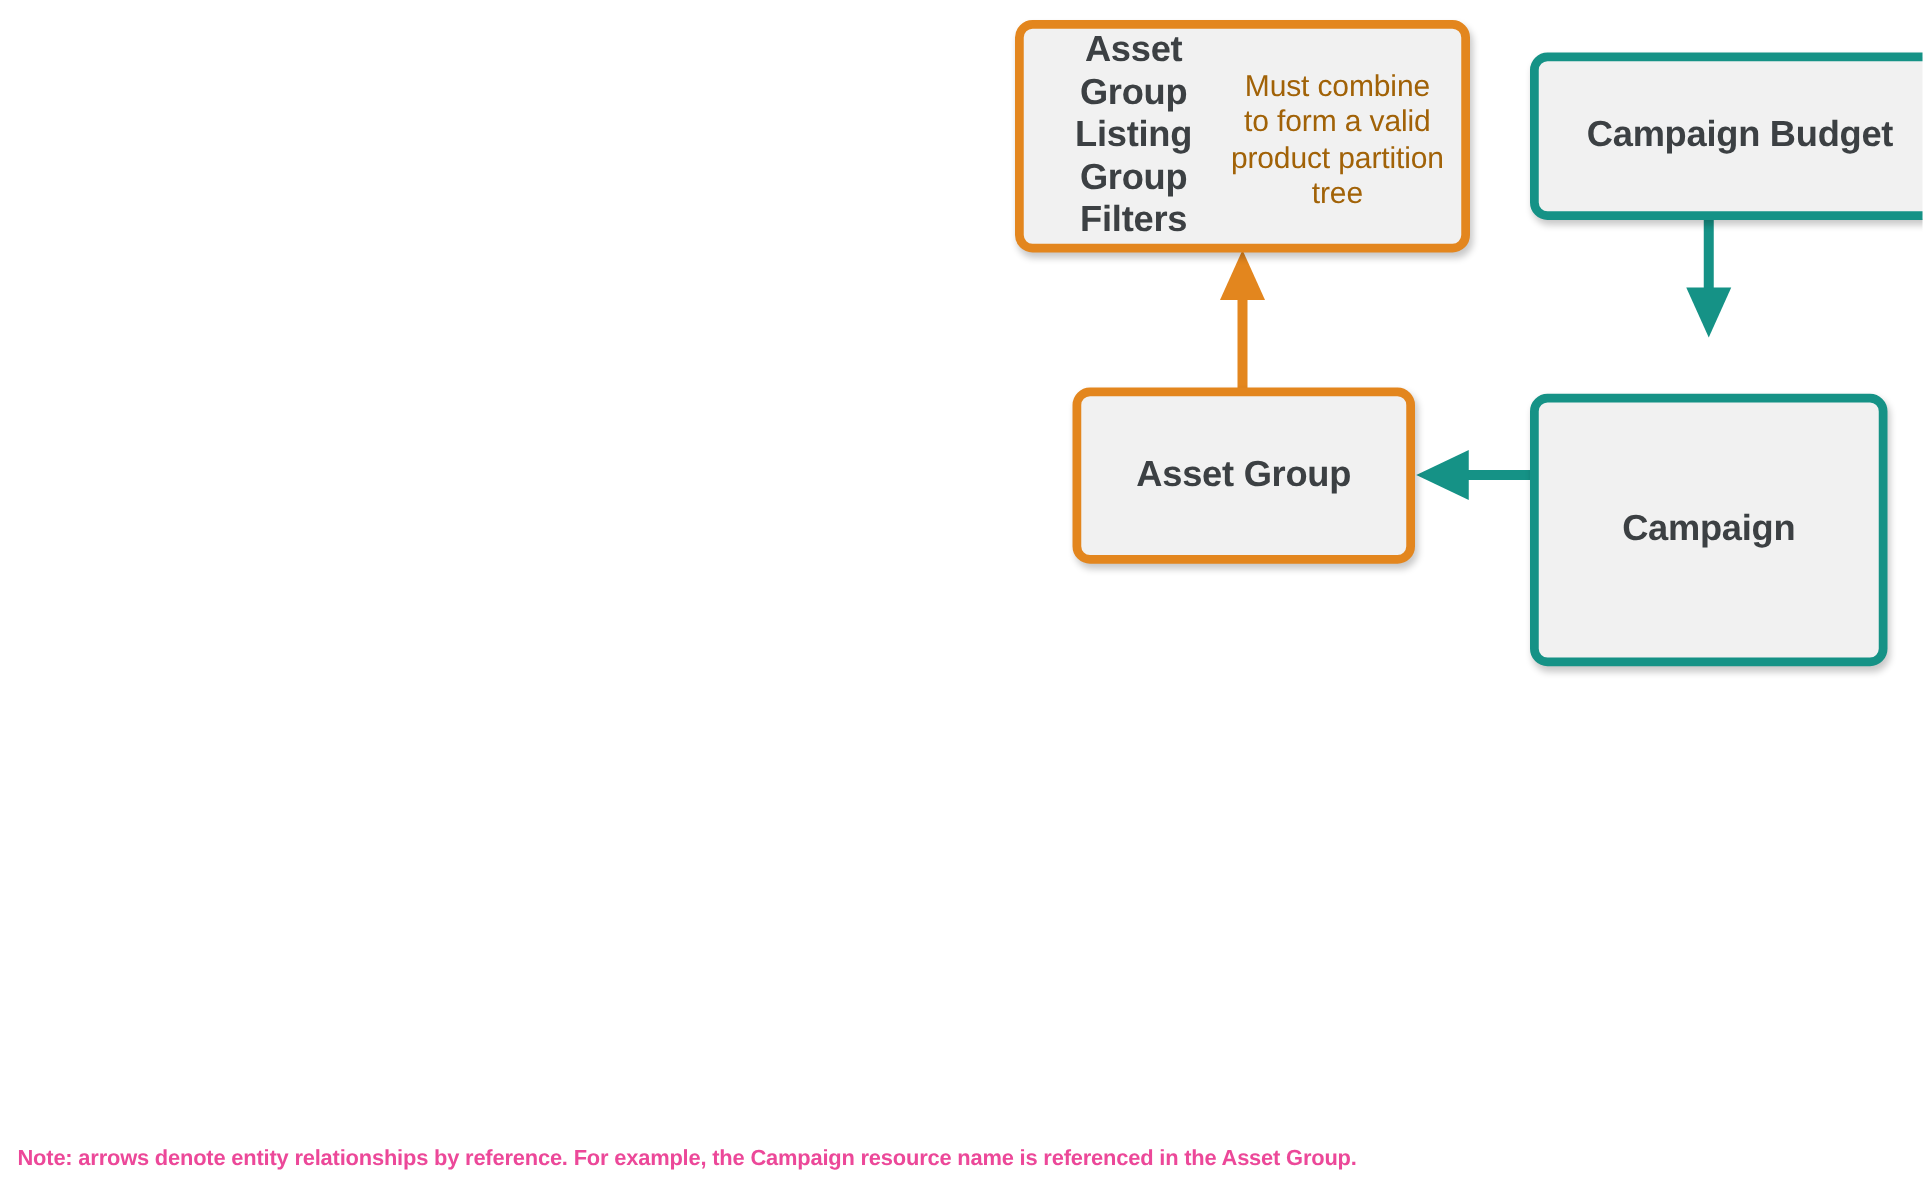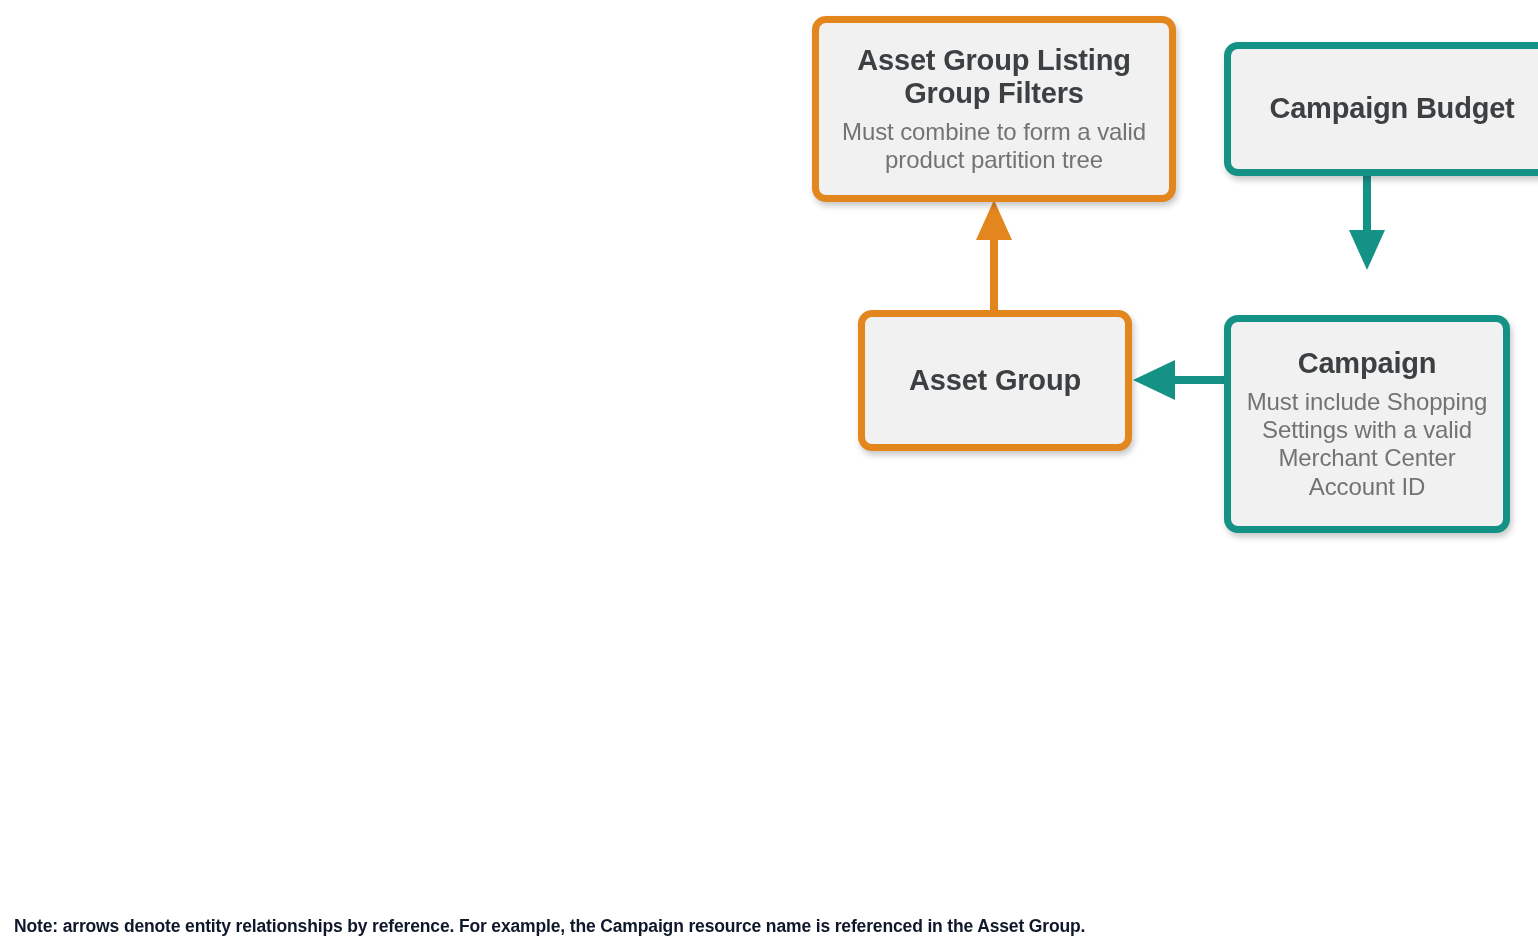--- a/index.html
+++ b/index.html
@@ -38,37 +38,37 @@
   
   .node {
     position: absolute;
     box-sizing: border-box;
     background: #F1F1F1;
     border-style: solid;
     border-width: 7px;
     border-radius: 14px;
     box-shadow: 2px 4px 6px rgba(0,0,0,0.22);
     display: flex;
-    flex-direction: column;
+    flex-direction: row;
     align-items: center;
     justify-content: center;
     text-align: center;
     padding: 6px 12px;
   }
   .node .node-title {
     font-size: 29px;
     font-weight: bold;
     color: #3C4043;
     line-height: 1.17;
     letter-spacing: -0.2px;
   }
   .node .node-desc {
     font-size: 24px;
     font-weight: normal;
-    color: #737373;
+    color: #a16207;
     line-height: 1.17;
     margin-top: 7px;
     letter-spacing: -0.1px;
   }
 
   .node.orange { border-color: #E3861E; }
   .node.teal   { border-color: #159286; }
 
   
   #node-asset-group-listing-group-filters {
@@ -84,21 +84,21 @@
     left: 1224px; top: 270px; width: 286px;  height: 218px; margin-top: 45px;
   }
 
   
   #footer-note {
     position: absolute;
     left: 14px;
     top: 916px;
     font-size: 17.5px;
     font-weight: bold;
-    color: #0f172a;
+    color: #ec4899;
     letter-spacing: -0.15px;
     white-space: nowrap;
   }
 </style>
 </head>
 <body>
 
 <div id="diagram-canvas">
 
   <svg id="arrows-layer" viewBox="0 0 1538 948" width="1538" height="948" xmlns="http://www.w3.org/2000/svg">
@@ -127,18 +127,17 @@
   <div class="node teal" id="node-campaign-budget">
     <div class="node-title">Campaign Budget</div>
   </div>
 
   <div class="node orange" id="node-asset-group">
     <div class="node-title">Asset Group</div>
   </div>
 
   <div class="node teal" id="node-campaign">
     <div class="node-title">Campaign</div>
-    <div class="node-desc">Must include Shopping Settings with a valid Merchant Center Account ID</div>
   </div>
 
   <div id="footer-note">Note: arrows denote entity relationships by reference. For example, the Campaign resource name is referenced in the Asset Group.</div>
 
 </div>
 
 </body></html>

